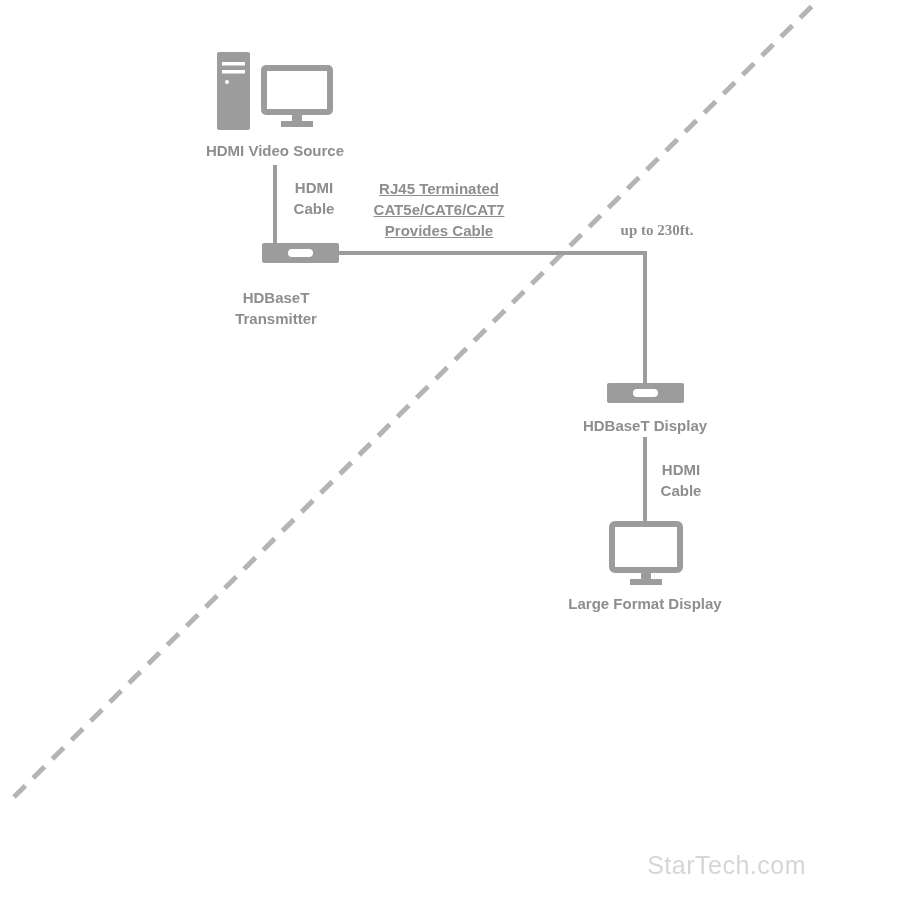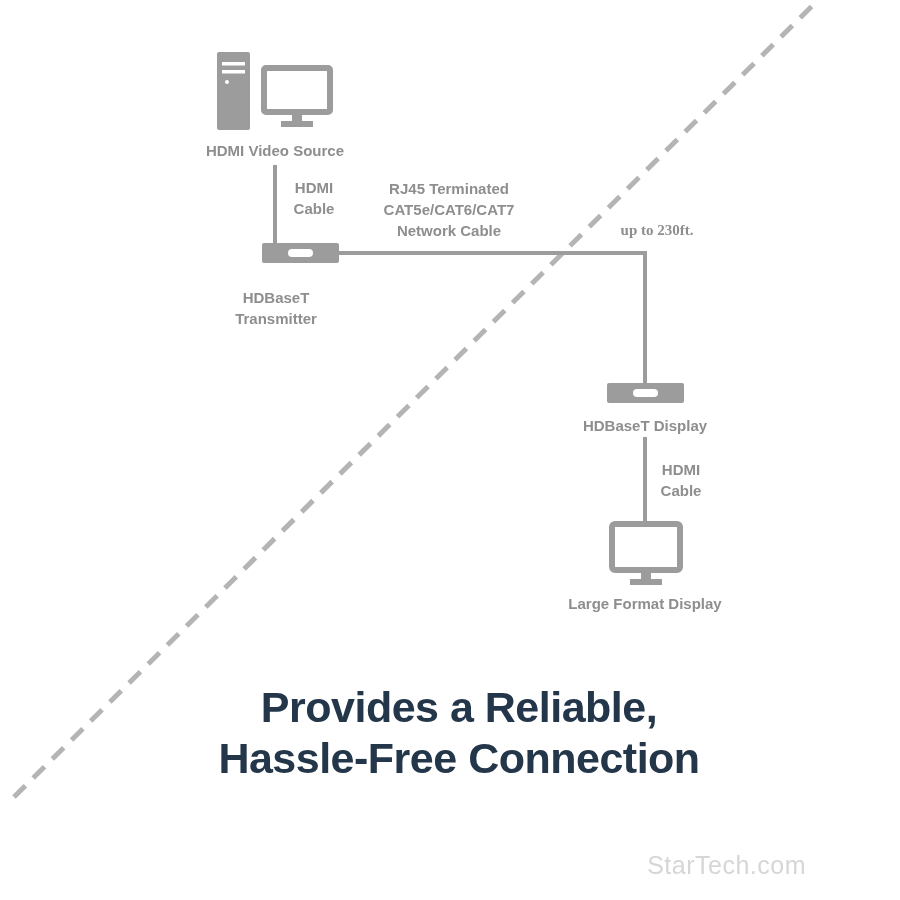--- a/index.html
+++ b/index.html
@@ -10,21 +10,21 @@
   .art{position:absolute;left:0;top:0;}
   .lbl{
     position:absolute;
     font-weight:bold;font-size:15px;line-height:21px;
     color:#8e8e8e;text-align:center;white-space:nowrap;
     transform:translateX(-50%);
   }
   .lbl-source{left:275px;top:140px;}
   .lbl-hdmi-top{left:314px;top:177px;}
   .lbl-transmitter{left:276px;top:273px;margin-top:14px;}
-  .lbl-network{left:449px;top:178px;}
+  .lbl-network{left:439px;top:178px;text-decoration:underline;}
   .lbl-distance{left:657px;top:220px;font-family:Liberation Serif, serif;}
   .lbl-receiver{left:645px;top:415px;}
   .lbl-hdmi-bottom{left:681px;top:459px;}
   .lbl-display{left:645px;top:593px;}
   .copy{
     position:absolute;left:18px;width:882px;text-align:center;
   }
   .headline{
     top:682px;
     font-size:43px;line-height:51px;font-weight:bold;
@@ -91,37 +91,33 @@
   </div>
 
   <div class="lbl lbl-transmitter">
     <div>HDBaseT</div>
     <div>Transmitter</div>
   </div>
 
   <div class="lbl lbl-network">
     <div>RJ45 Terminated</div>
     <div>CAT5e/CAT6/CAT7</div>
-    <div>Network Cable</div>
+    <div>Provides Cable</div>
   </div>
 
   <div class="lbl lbl-distance">up to 230ft.</div>
 
   <div class="lbl lbl-receiver">HDBaseT Display</div>
 
   <div class="lbl lbl-hdmi-bottom">
     <div>HDMI</div>
     <div>Cable</div>
   </div>
 
   <div class="lbl lbl-display">Large Format Display</div>
 
-  <div class="copy headline">
-    <div>Provides a Reliable,</div>
-    <div>Hassle-Free Connection</div>
-  </div>
 
   <div class="copy subtitle">
   </div>
 
   <div class="watermark">StarTech.com</div>
 
 </div>
 
 </body></html>

